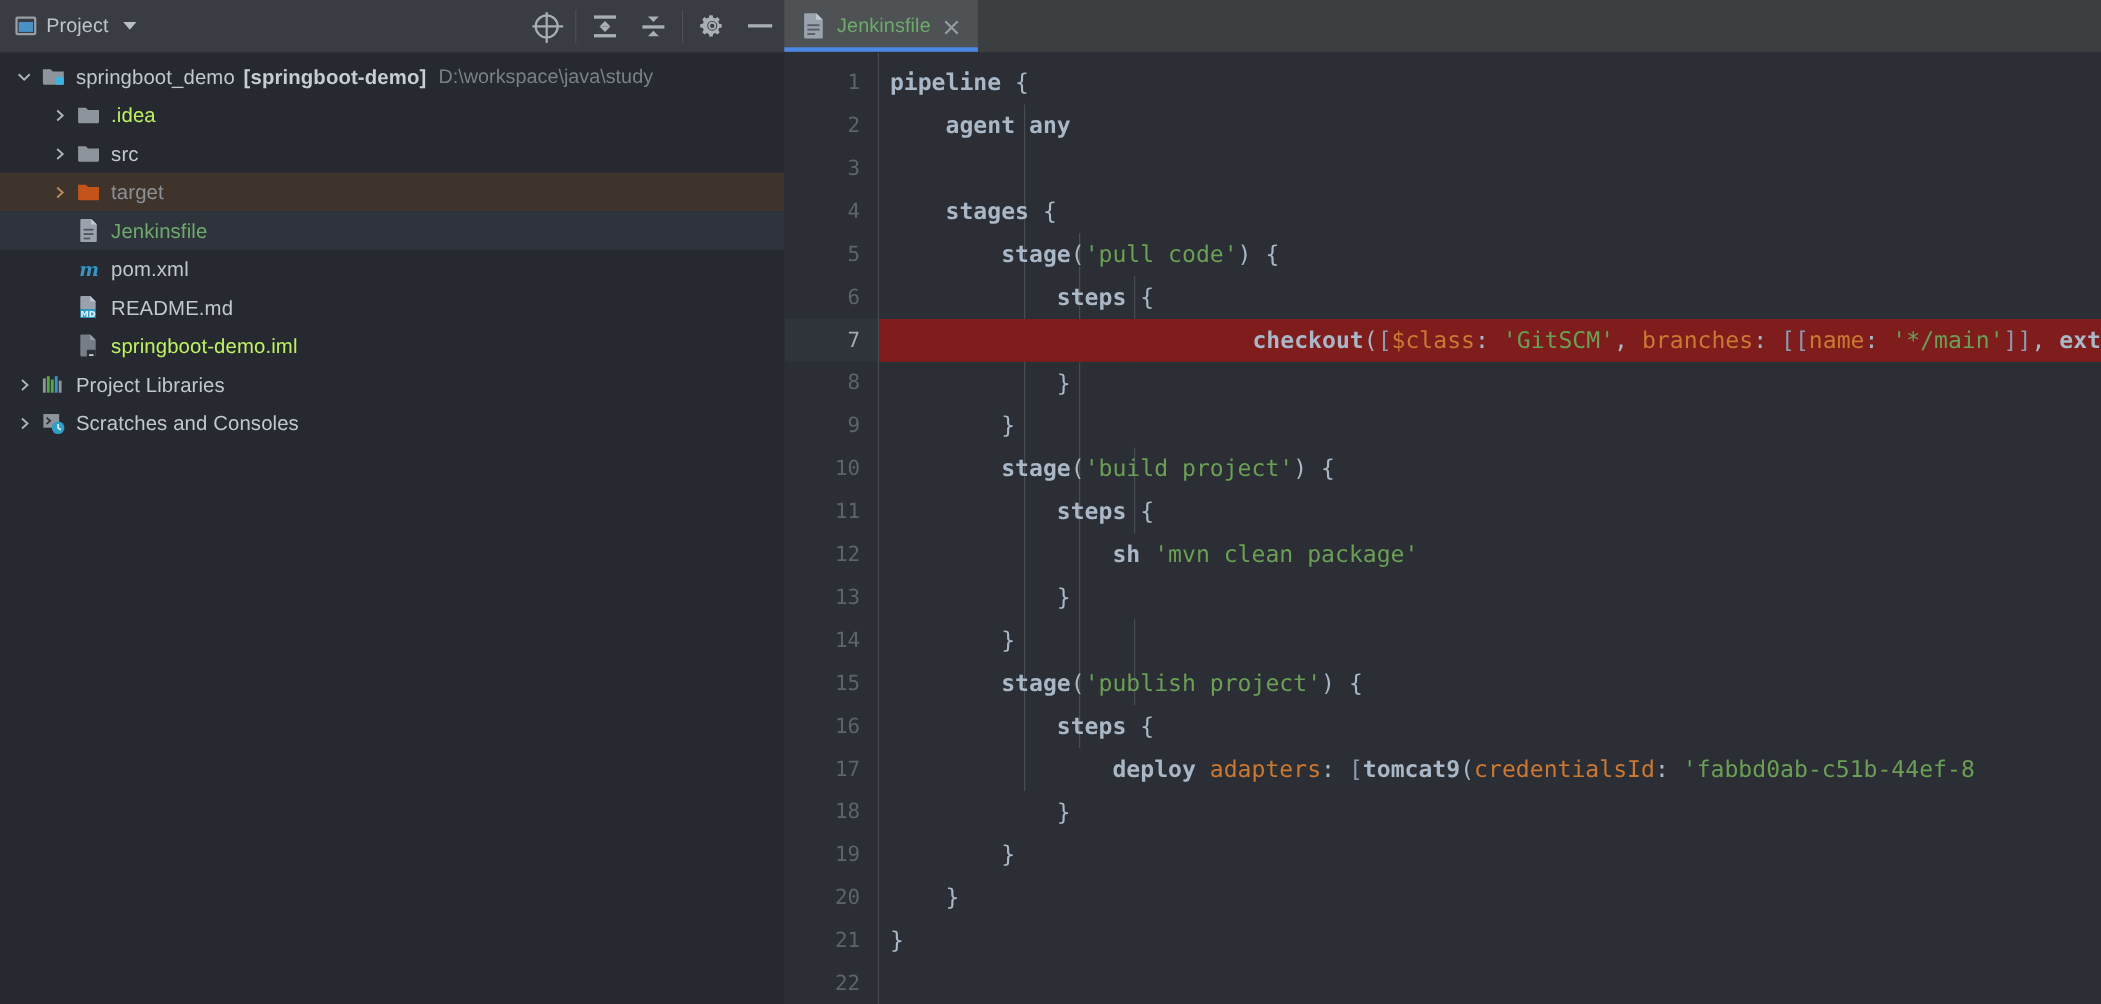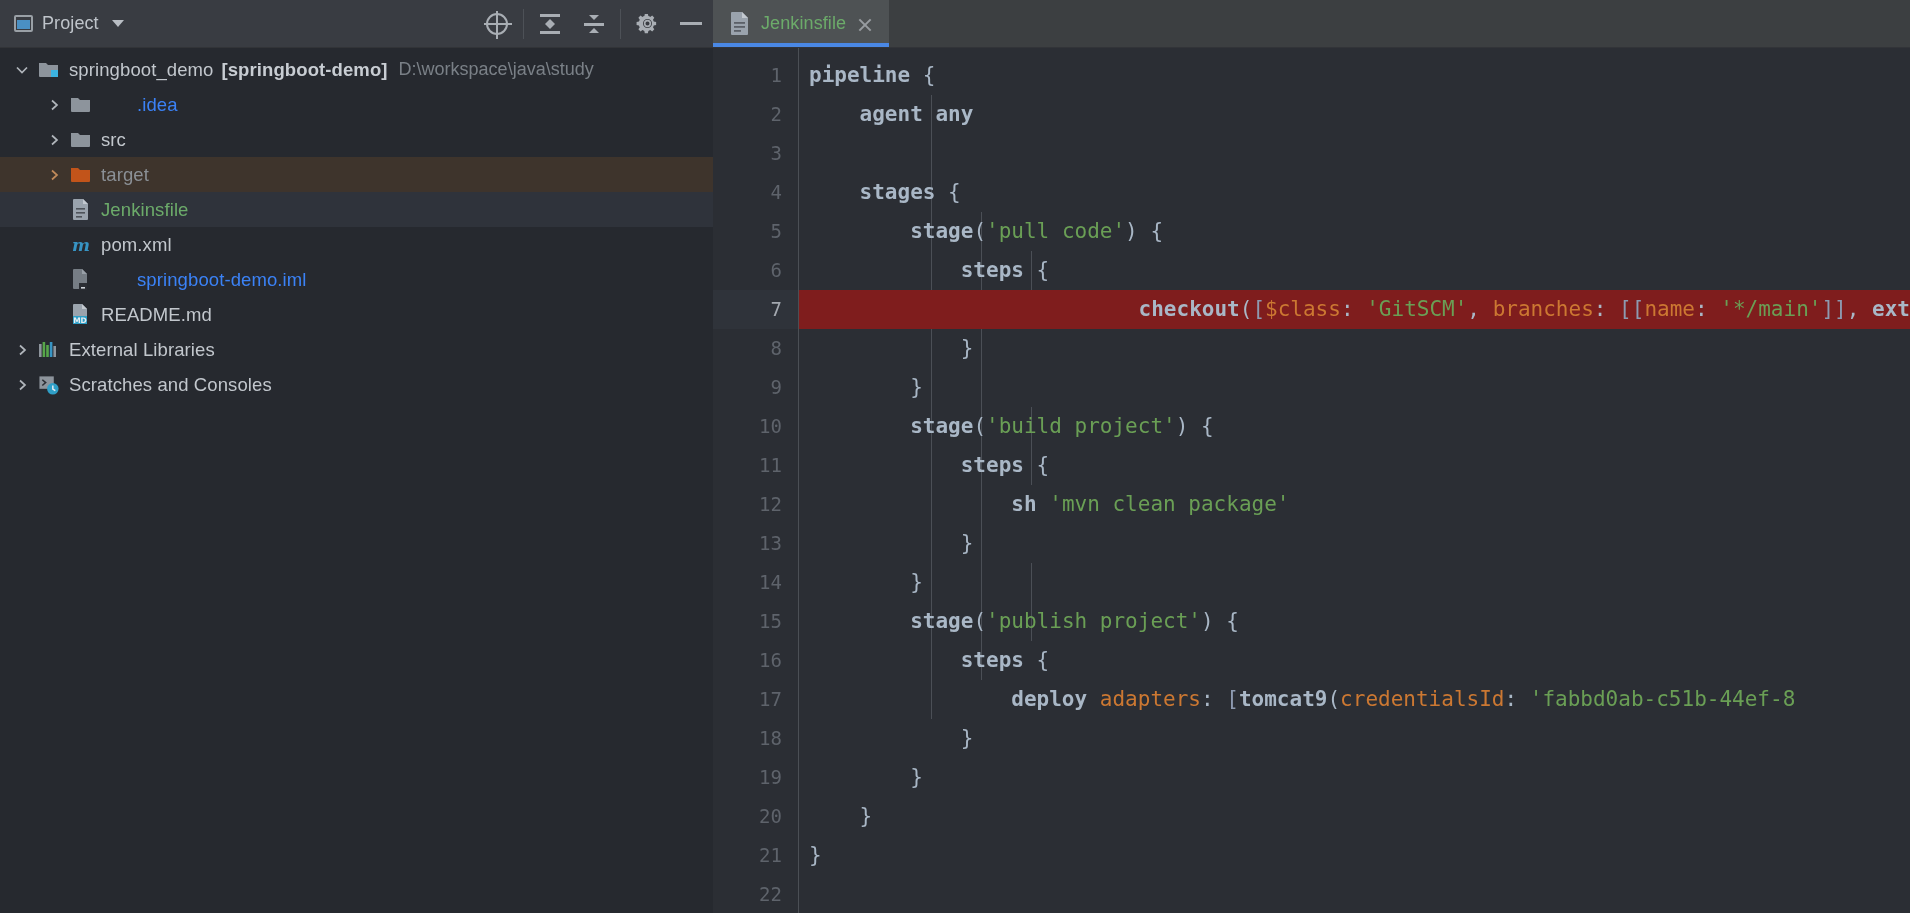--- a/index.html
+++ b/index.html
@@ -239,21 +239,21 @@
     margin-right: 9px;
     display: flex;
     align-items: center;
     justify-content: center;
   }
   .node-label {
     font-size: 18.5px;
     color: #c2c7cd;
     letter-spacing: .1px;
   }
-  .node-label.dim   { color: #3b82f6; margin-left: 36px; }
+  .node-label.dim   { color: #bef264; }
   .node-label.green { color: #6cab6a; }
   .node-label.muted { color: #8b9096; }
   .node-sub {
     font-size: 18px;
     color: #7a8087;
     margin-left: 11px;
   }
   .node-bold { font-weight: bold; color: #c8cdd3; }
 
   
@@ -465,58 +465,58 @@
             <text x="11" y="17" font-family="DejaVu Serif, serif" font-size="17" font-style="italic" font-weight="bold" fill="#3794c4" text-anchor="middle">m</text>
           </svg>
         </span>
         <span class="node-label">pom.xml</span>
       </div>
 
       <div class="row">
         <span class="twisty indent-2"></span>
         <span class="node-icon">
           <svg width="21" height="24" viewBox="0 0 21 24">
+            <path fill="#9aa3ad" d="M3 1h8l5 5v7H2V2a1 1 0 011-1z"></path>
+            <path fill="#c3c9d0" d="M11 1l5 5h-5z"></path>
+            <rect x="2" y="13" width="14" height="8" fill="#2f9fc7"></rect>
+            <text x="9" y="20" font-family="DejaVu Sans, sans-serif" font-size="7.5" font-weight="bold" fill="#e8edf2" text-anchor="middle">MD</text>
+          </svg>
+        </span>
+        <span class="node-label">README.md</span>
+      </div>
+
+      <div class="row">
+        <span class="twisty indent-2"></span>
+        <span class="node-icon">
+          <svg width="21" height="24" viewBox="0 0 21 24">
             <path fill="#767d85" d="M3 1h8l5 5v14a1 1 0 01-1 1H3a1 1 0 01-1-1V2a1 1 0 011-1z"></path>
             <path fill="#99a0a8" d="M11 1l5 5h-5z"></path>
             <rect x="8" y="15" width="8" height="7" fill="#2b2e34"></rect>
             <rect x="10" y="19" width="4" height="1.6" fill="#cfd4da"></rect>
           </svg>
         </span>
         <span class="node-label dim">springboot-demo.iml</span>
-      </div>
-
-      <div class="row">
-        <span class="twisty indent-2"></span>
-        <span class="node-icon">
-          <svg width="21" height="24" viewBox="0 0 21 24">
-            <path fill="#9aa3ad" d="M3 1h8l5 5v7H2V2a1 1 0 011-1z"></path>
-            <path fill="#c3c9d0" d="M11 1l5 5h-5z"></path>
-            <rect x="2" y="13" width="14" height="8" fill="#2f9fc7"></rect>
-            <text x="9" y="20" font-family="DejaVu Sans, sans-serif" font-size="7.5" font-weight="bold" fill="#e8edf2" text-anchor="middle">MD</text>
-          </svg>
-        </span>
-        <span class="node-label">README.md</span>
       </div>
 
       <div class="row">
         <span class="twisty">
           <svg width="14" height="14" viewBox="0 0 14 14">
               <path d="M5 2.5L10 7L5 11.5" stroke="#b0b5bb" stroke-width="1.7" fill="none"></path>
             </svg>
         </span>
         <span class="node-icon">
           <svg width="22" height="20" viewBox="0 0 22 20">
             <rect x="1" y="4" width="2.6" height="13" fill="#8d949c"></rect>
             <rect x="4.6" y="2" width="2.6" height="15" fill="#57a64a"></rect>
             <rect x="8.2" y="5" width="2.6" height="12" fill="#57a64a"></rect>
             <rect x="11.8" y="2" width="2.6" height="15" fill="#3794c4"></rect>
             <rect x="15.4" y="6" width="2.6" height="11" fill="#8d949c"></rect>
           </svg>
         </span>
-        <span class="node-label">External Libraries</span>
+        <span class="node-label">Project Libraries</span>
       </div>
 
       <div class="row">
         <span class="twisty">
           <svg width="14" height="14" viewBox="0 0 14 14">
               <path d="M5 2.5L10 7L5 11.5" stroke="#b0b5bb" stroke-width="1.7" fill="none"></path>
             </svg>
         </span>
         <span class="node-icon">
           <svg width="23" height="22" viewBox="0 0 23 22">

